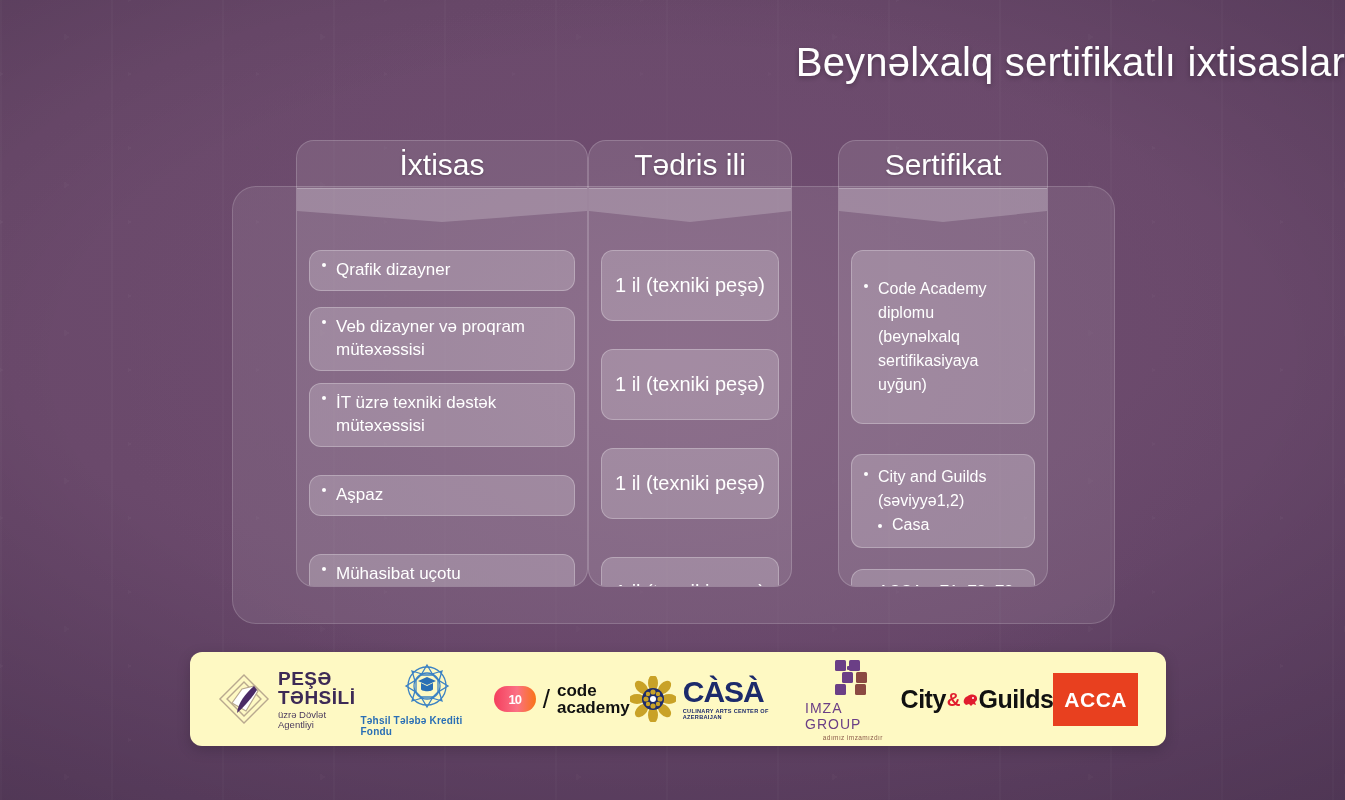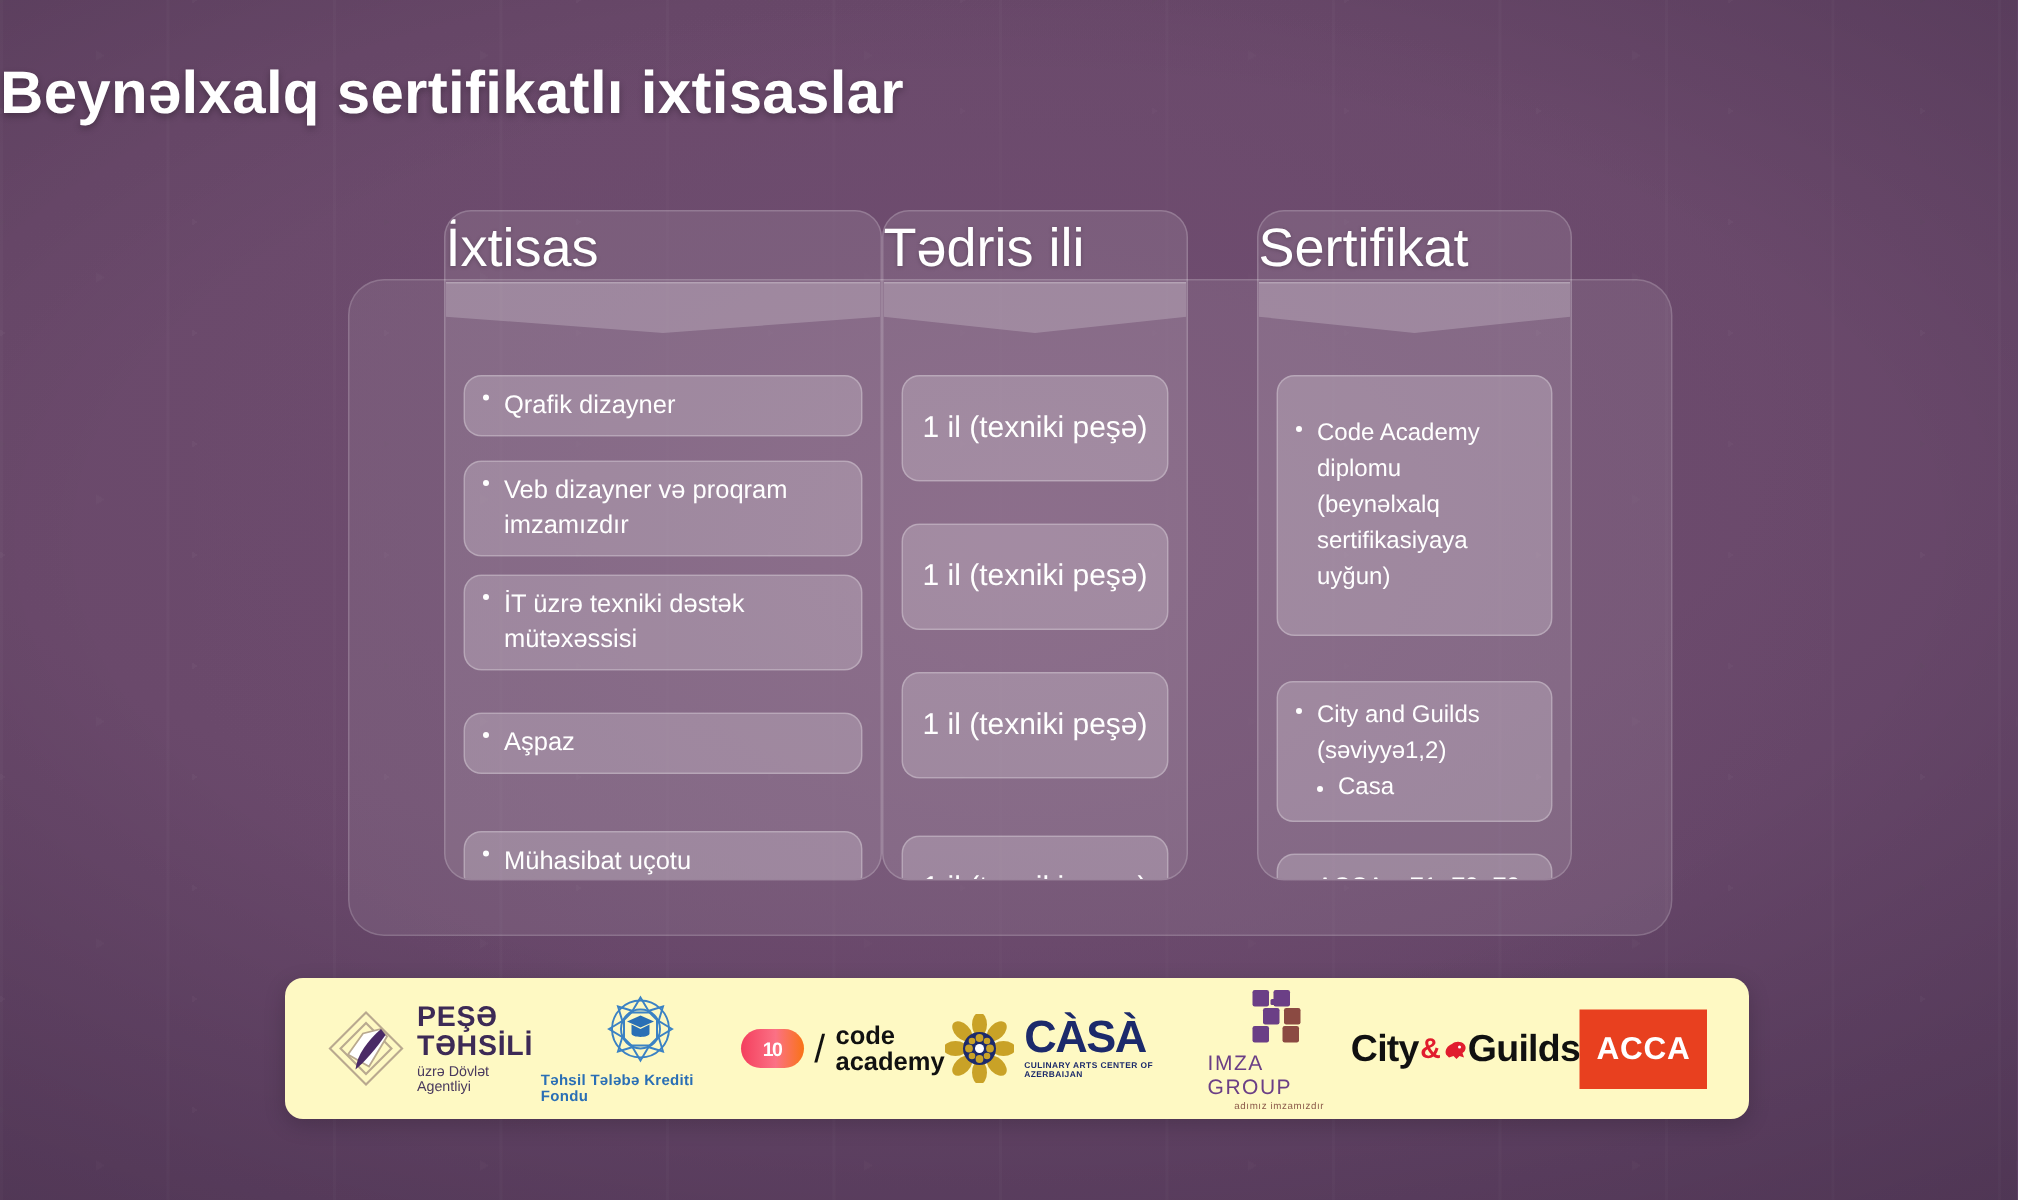--- a/index.html
+++ b/index.html
@@ -41,22 +41,22 @@
     position:absolute;left:130px;top:0;width:1090px;height:800px;
     background:radial-gradient(65% 60% at 50% 45%, rgba(116,80,115,.92) 0%, rgba(110,76,111,.72) 45%, rgba(104,72,106,0) 80%);
   }
   .bg-vig{
     position:absolute;inset:0;
     background:radial-gradient(100% 85% at 50% 45%, rgba(0,0,0,0) 45%, rgba(0,0,0,.18) 100%);
   }
 
   
   #page-title{
-    position:absolute;left:0;top:40px;width:1345px;text-align:left;
-    color:#fff;font-size:40px;font-weight:700;letter-spacing:.2px;
+    position:absolute;left:0;top:40px;width:1345px;text-align:right;
+    color:#fff;font-size:40px;font-weight:400;letter-spacing:.2px;
     text-shadow:0 2px 5px rgba(0,0,0,.28);
   }
 
   
   #table-panel{
     position:absolute;left:232px;top:186px;width:881px;height:436px;
     background:rgba(255,255,255,.085);
     border:1px solid rgba(255,255,255,.16);
     border-radius:24px;
   }
@@ -72,22 +72,22 @@
     background:rgba(255,255,255,.10);
     border:1px solid rgba(255,255,255,.18);
     border-radius:18px;
     overflow:hidden;
   }
   .column.c1 .col-body{height:445px;}
   .column.c2 .col-body{height:445px;}
   .column.c3 .col-body{height:445px;}
 
   .col-head{
-    height:47px;line-height:47px;
-    color:#fff;font-size:36px;font-weight:400;
+    height:47px;line-height:47px;text-align:center;
+    color:#fff;font-size:30px;font-weight:400;
     text-shadow:0 1px 3px rgba(0,0,0,.22);
   }
   
   .chevron{
     position:relative;height:33px;
     background:rgba(255,255,255,.20);
     border-top:1px solid rgba(255,255,255,.22);
     clip-path:polygon(0 0,100% 0,100% 68%,50% 100%,0 68%);
   }
   .col-items{padding:28px 12px 0 12px;}
@@ -195,21 +195,21 @@
   <div class="col-body">
     <div class="col-head">İxtisas</div>
     <div class="chevron"></div>
     <div class="col-items">
       <div class="pill" style="margin-bottom:16px;">
         <span class="bullet"></span>
         <span class="ptext">Qrafik dizayner</span>
       </div>
       <div class="pill" style="margin-bottom:12px;">
         <span class="bullet"></span>
-        <span class="ptext">Veb dizayner və proqram imzamızdır</span>
+        <span class="ptext">Veb dizayner və proqram mütəxəssisi</span>
       </div>
       <div class="pill" style="margin-bottom:28px;">
         <span class="bullet"></span>
         <span class="ptext">İT üzrə texniki dəstək mütəxəssisi</span>
       </div>
       <div class="pill" style="margin-bottom:38px;">
         <span class="bullet"></span>
         <span class="ptext">Aşpaz</span>
       </div>
       <div class="pill">

